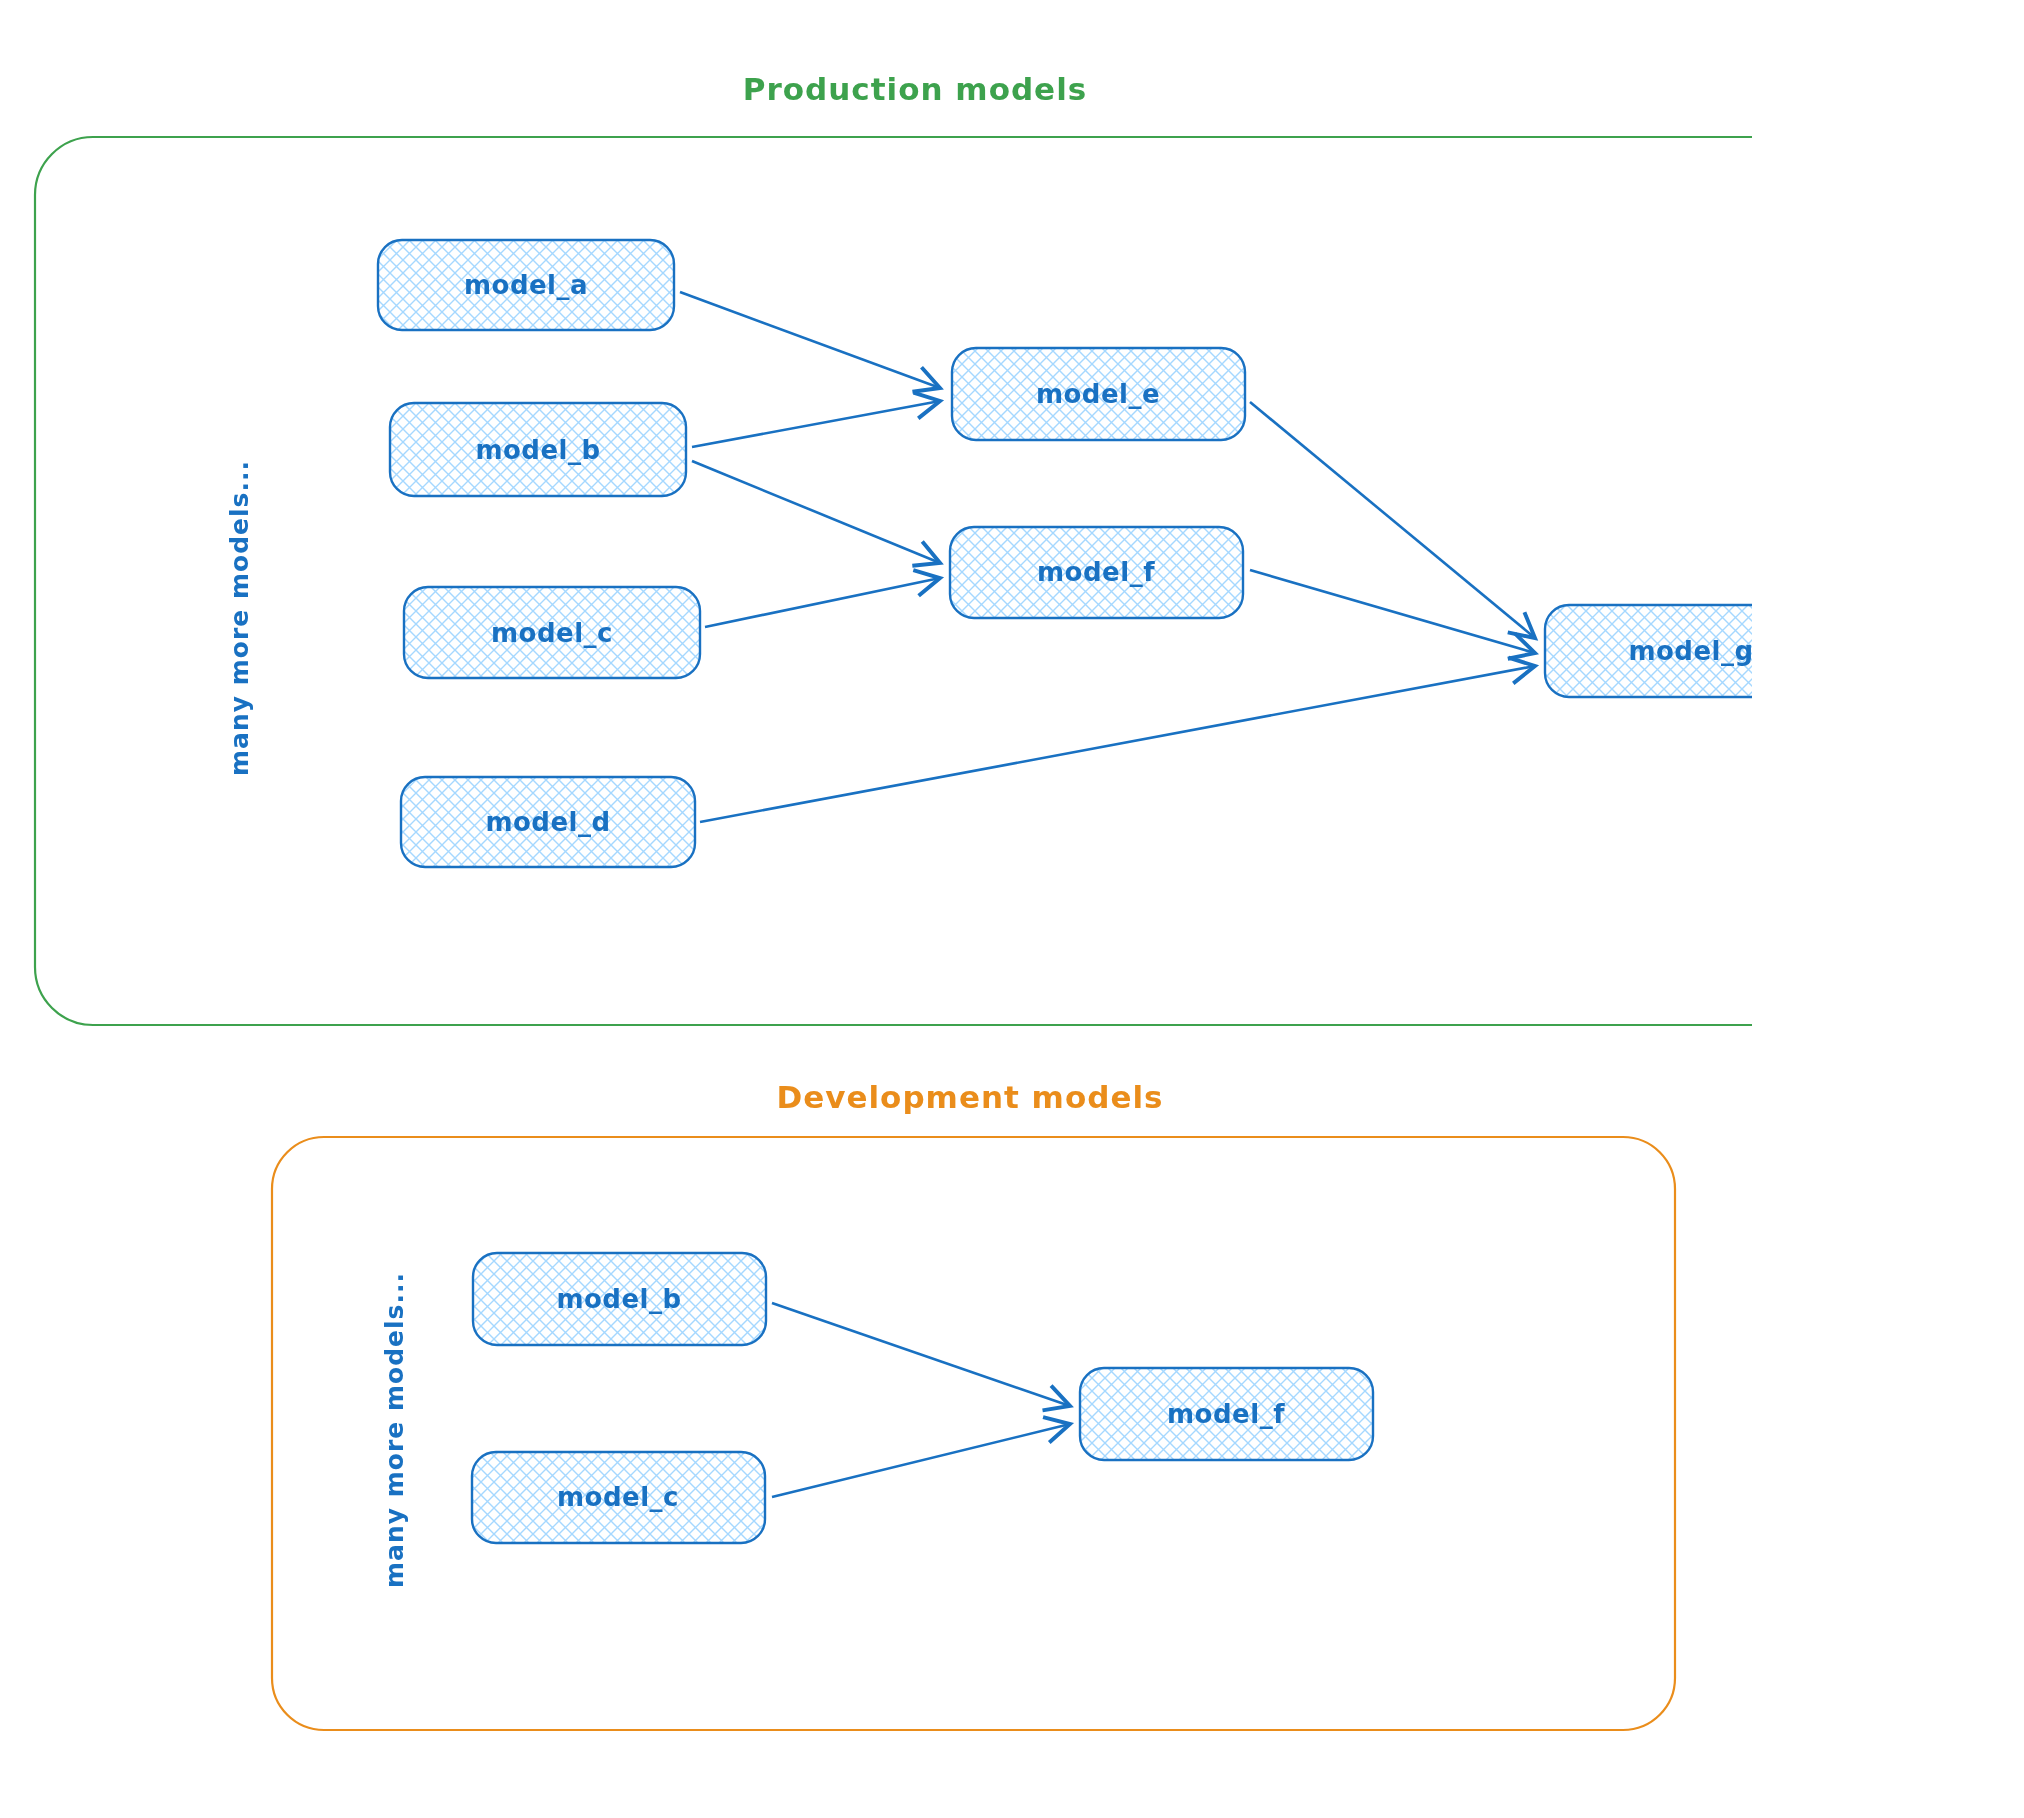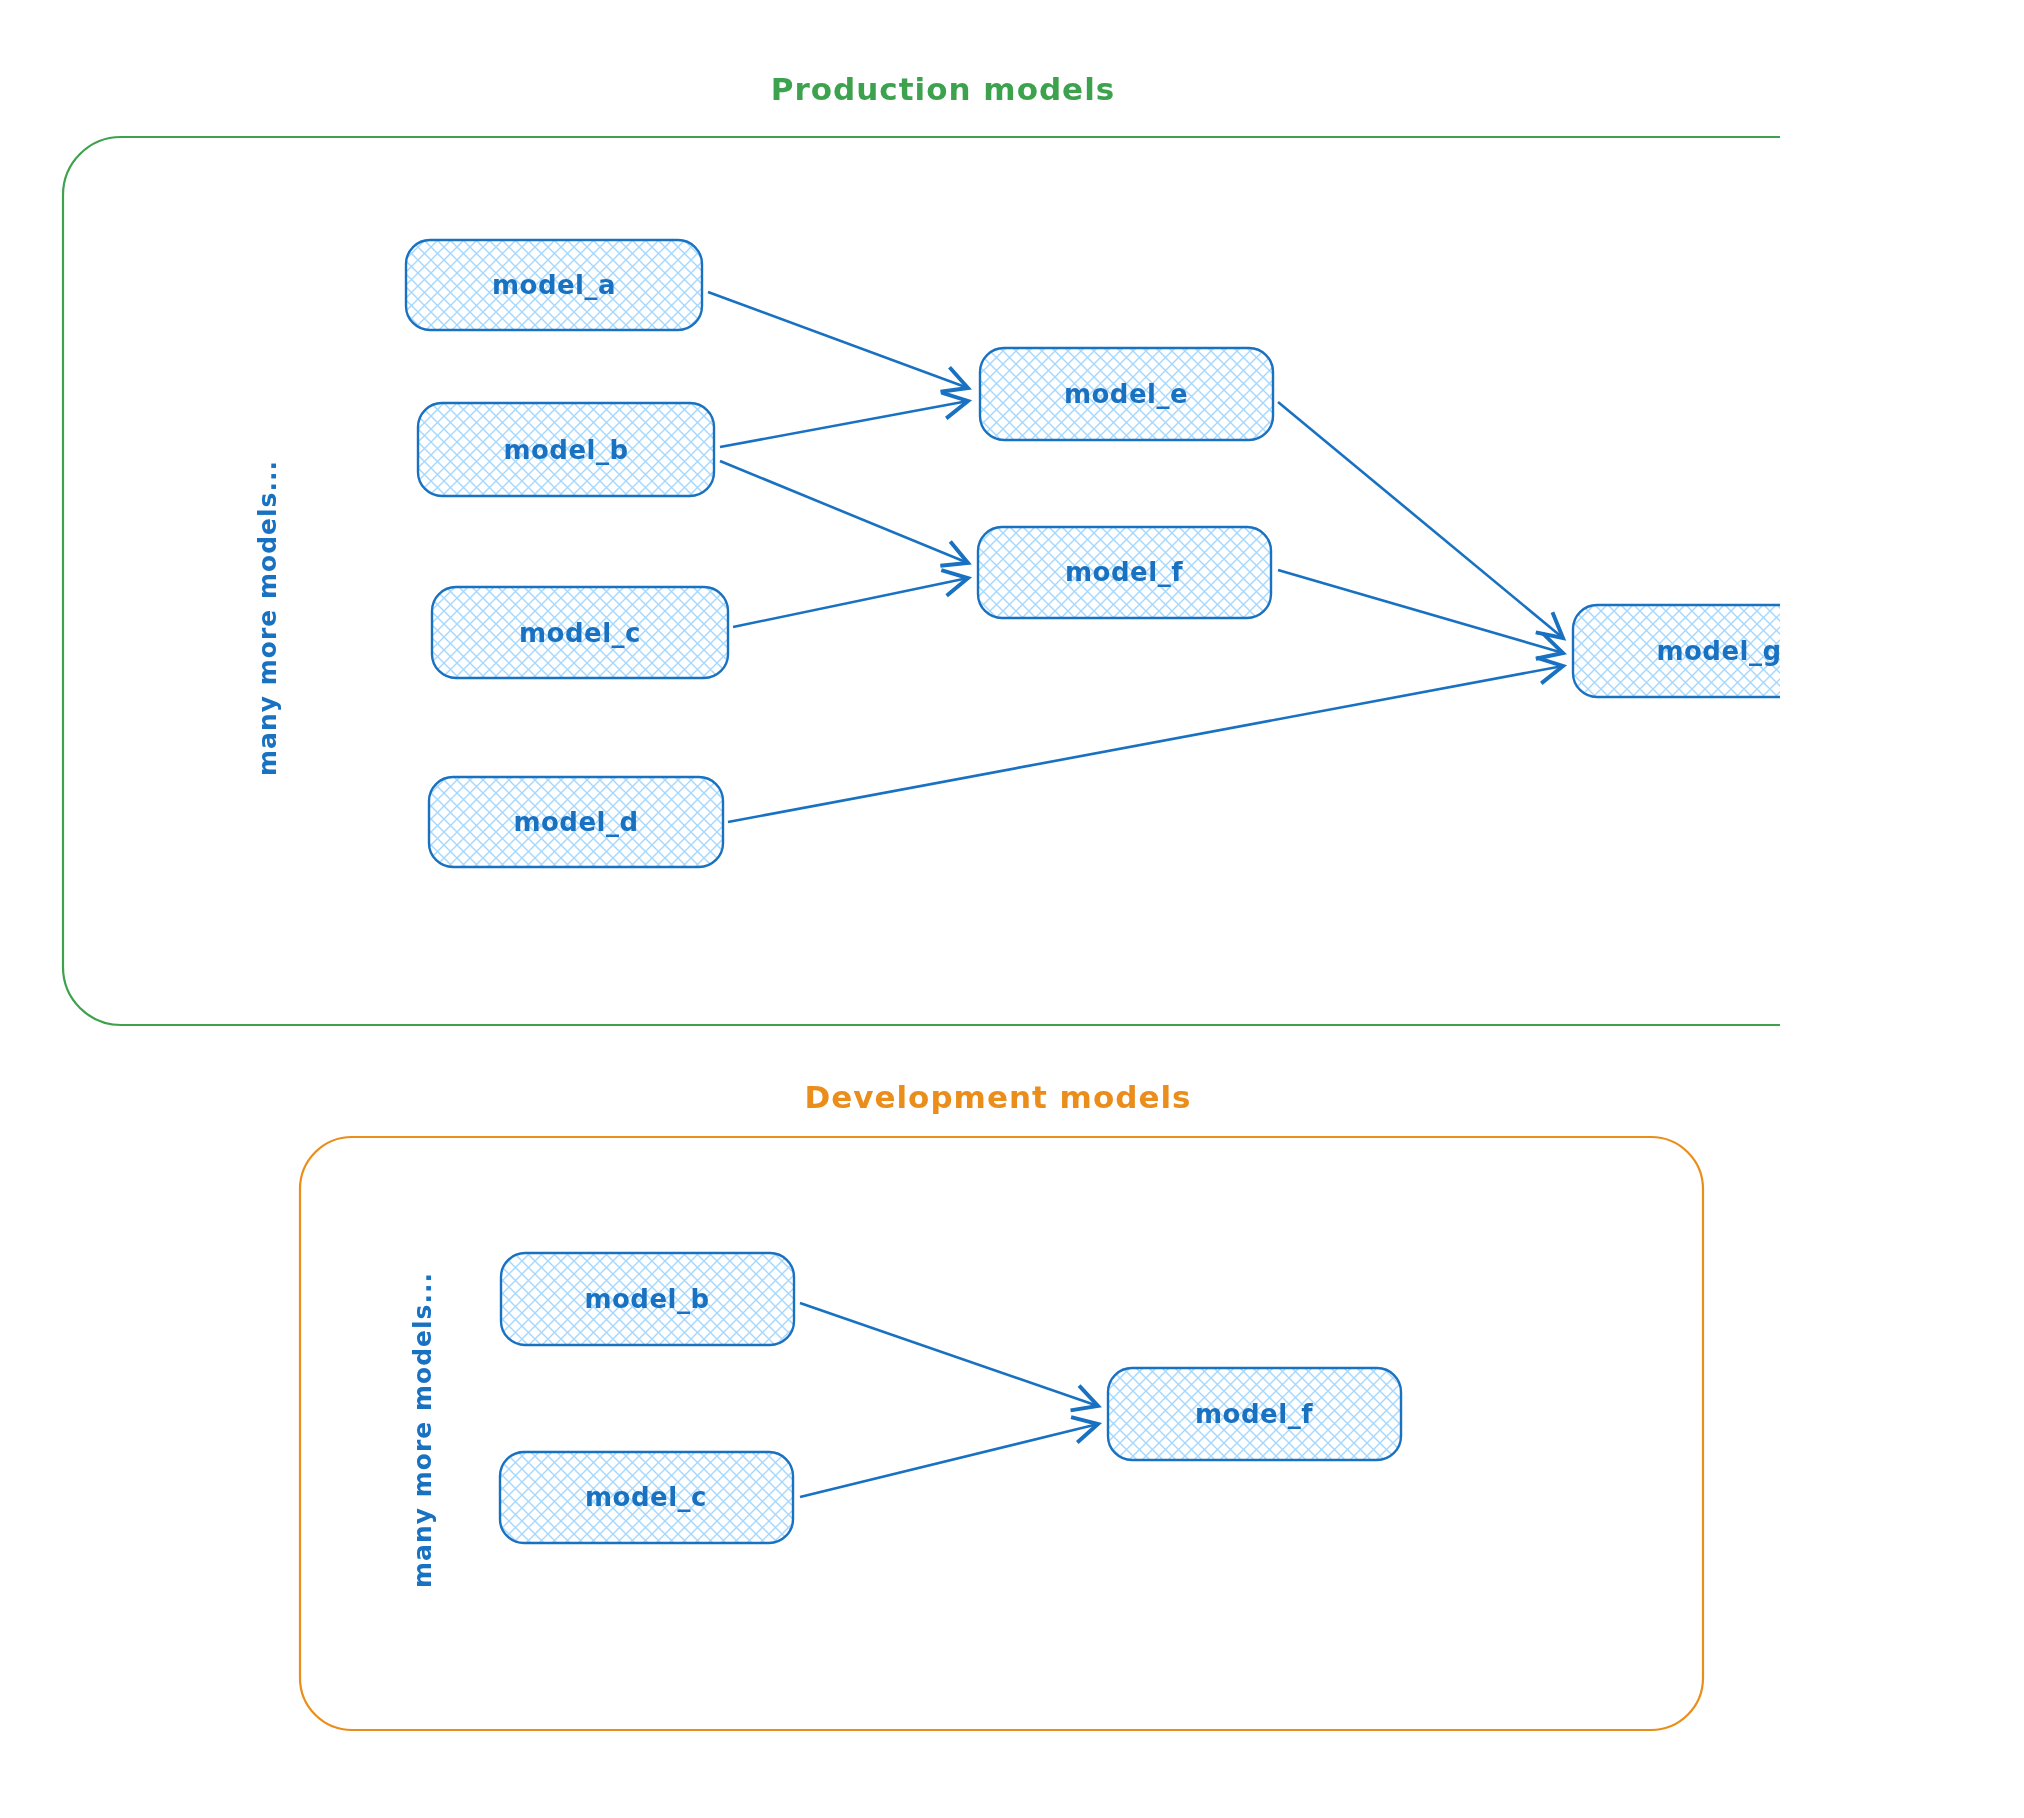--- a/index.html
+++ b/index.html
@@ -8,21 +8,20 @@
     background: #ffffff;
     width: 2024px;
     height: 1818px;
     font-family: "DejaVu Sans", sans-serif;
   }
   .canvas-wrap {
     position: relative;
     width: 1752px;
     height: 1818px;
     overflow: hidden;
-    margin-left: 28px;
   }
   svg text {
     font-family: "DejaVu Sans", sans-serif;
   }
   .section-title {
     font-size: 31px;
     font-weight: 600;
     letter-spacing: 1px;
   }
   .node-label {

